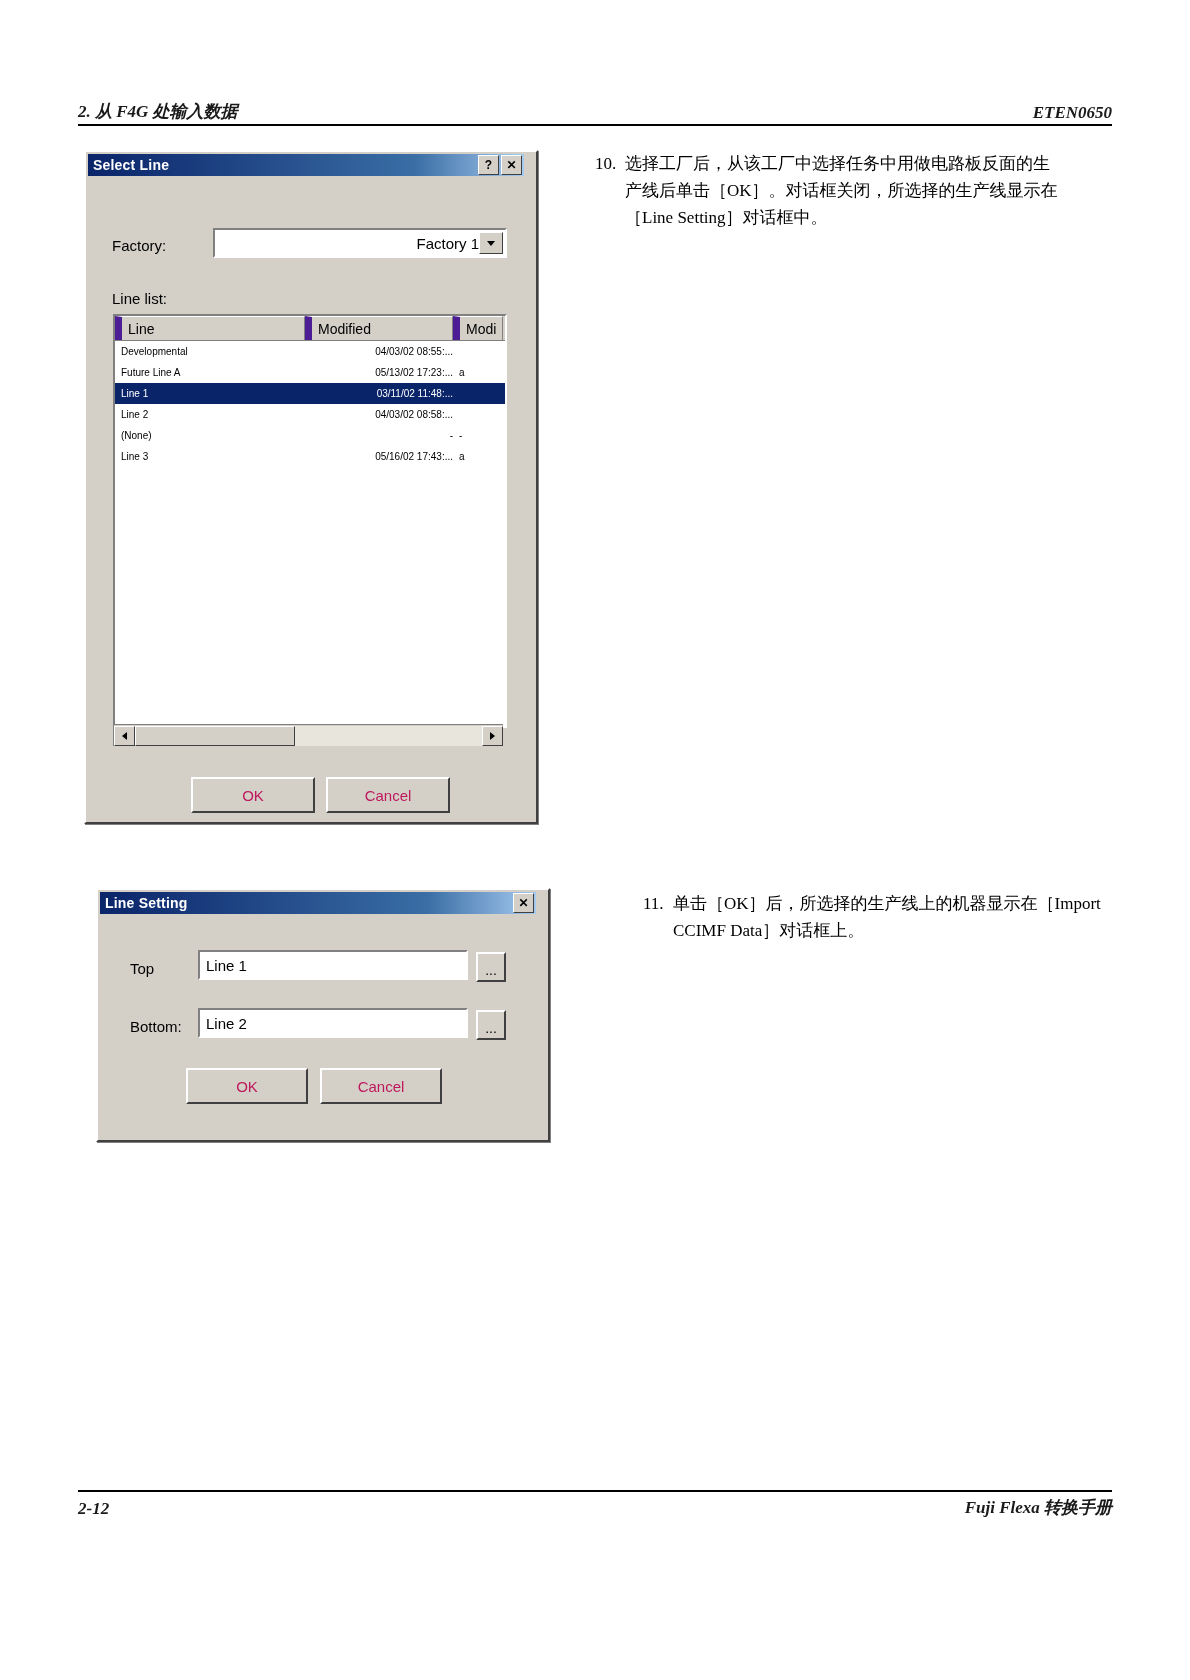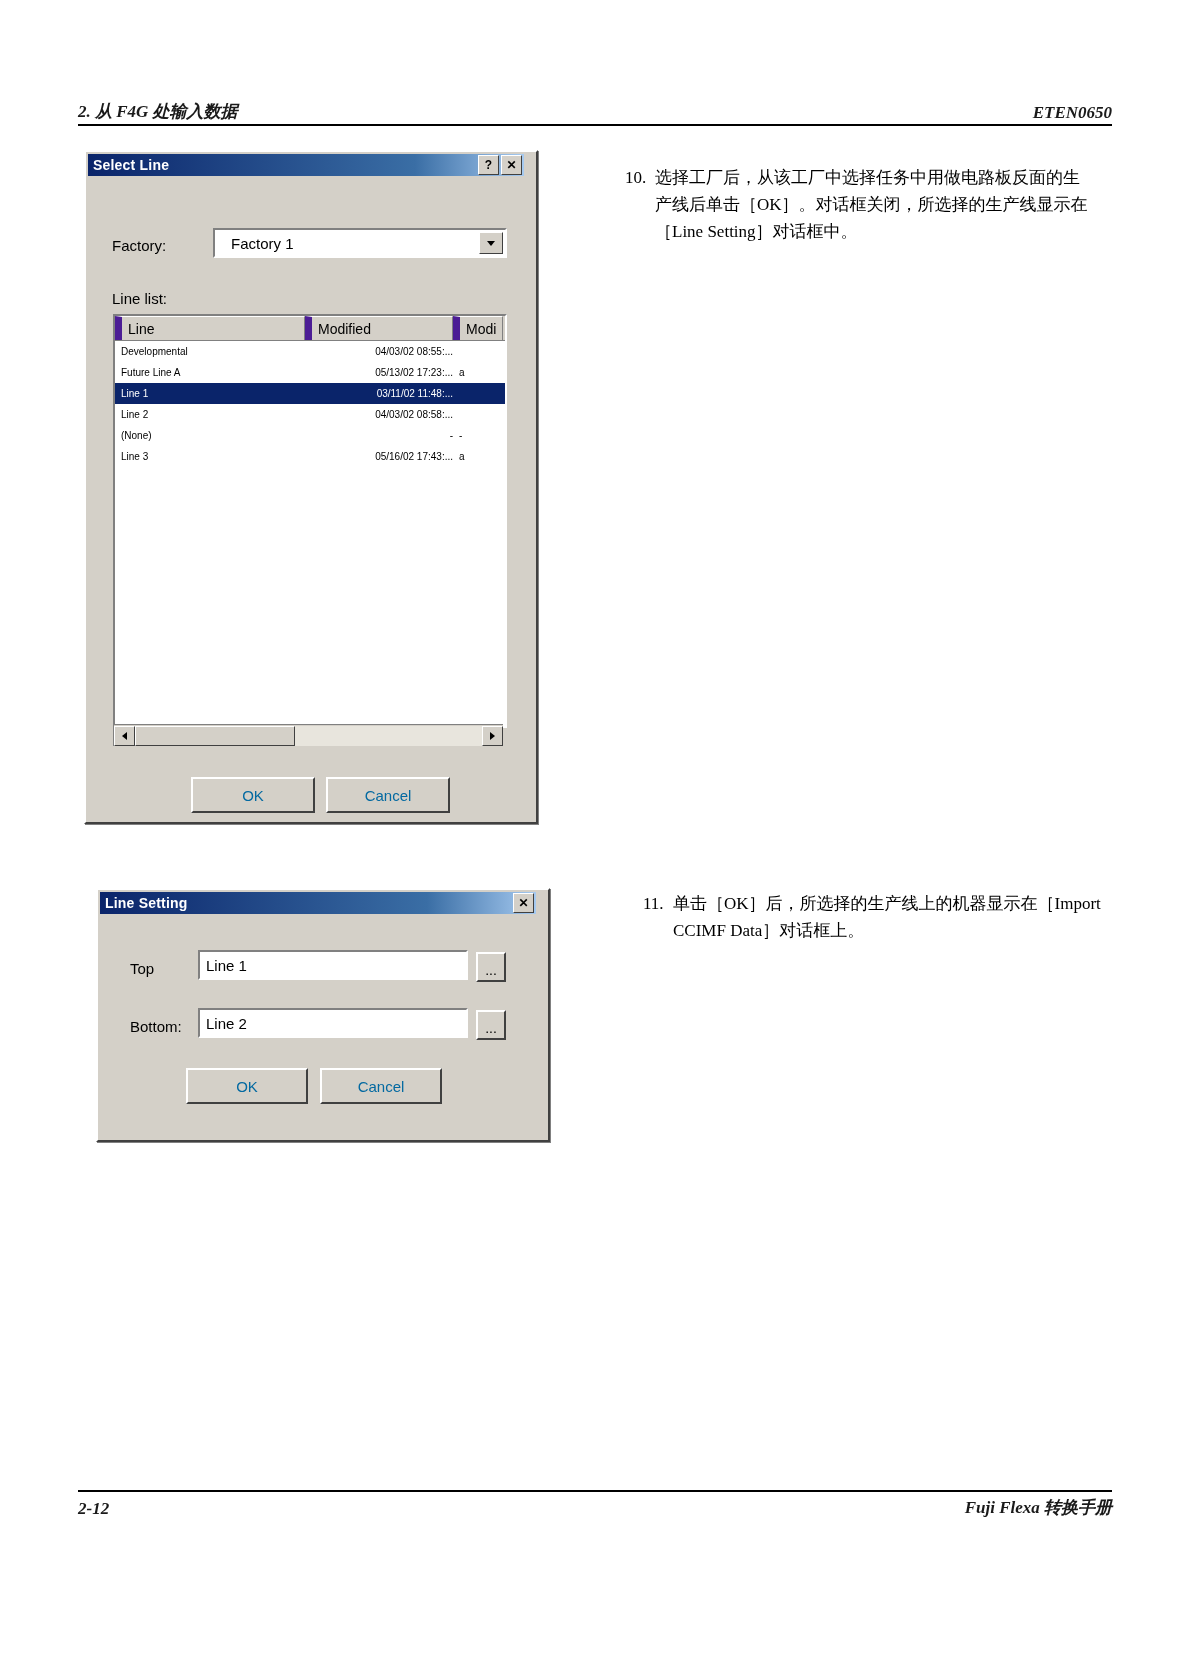--- a/index.html
+++ b/index.html
@@ -135,20 +135,21 @@
     border-left: 2px solid #808080;
     border-right: 2px solid #ffffff;
     border-bottom: 2px solid #ffffff;
     display: flex;
     align-items: center;
   }
   .combo .value {
     flex: 1;
     padding-left: 16px;
     font-size: 15px;
+    text-align: right;
   }
   .combo .arrow-btn {
     width: 22px;
     height: 20px;
     margin-right: 2px;
     background: #d4d0c8;
     border-top: 1px solid #ffffff;
     border-left: 1px solid #ffffff;
     border-right: 1px solid #404040;
     border-bottom: 1px solid #404040;
@@ -278,21 +279,21 @@
   }
 
   .btn {
     background: #d4d0c8;
     border-top: 2px solid #ffffff;
     border-left: 2px solid #ffffff;
     border-right: 2px solid #404040;
     border-bottom: 2px solid #404040;
     font-family: "Liberation Sans", sans-serif;
     font-size: 15px;
-    color: #0369a1;
+    color: #be185d;
     display: flex;
     align-items: center;
     justify-content: center;
     position: absolute;
   }
   #sl-ok { left: 105px; top: 625px; width: 120px; height: 32px; }
   #sl-cancel { left: 240px; top: 625px; width: 120px; height: 32px; }
 
   
   #line-setting-dialog {
@@ -351,21 +352,21 @@
     line-height: 1.6;
     color: #000000;
     display: flex;
   }
   .instruction .num {
     width: 30px;
     flex: none;
     font-weight: normal;
   }
   .instruction .body { width: 440px; }
-  #instr-10 { left: 625px; top: 150px; width: 480px; margin-top: 14px; }
+  #instr-10 { left: 595px; top: 150px; width: 480px; }
   #instr-11 { left: 595px; top: 890px; width: 480px; margin-left: 48px; }
 </style>
 </head>
 <body>
 
 <div class="page">
 
   <div class="header">
     <span>2. 从 F4G 处输入数据</span>
     <span>ETEN0650</span>

